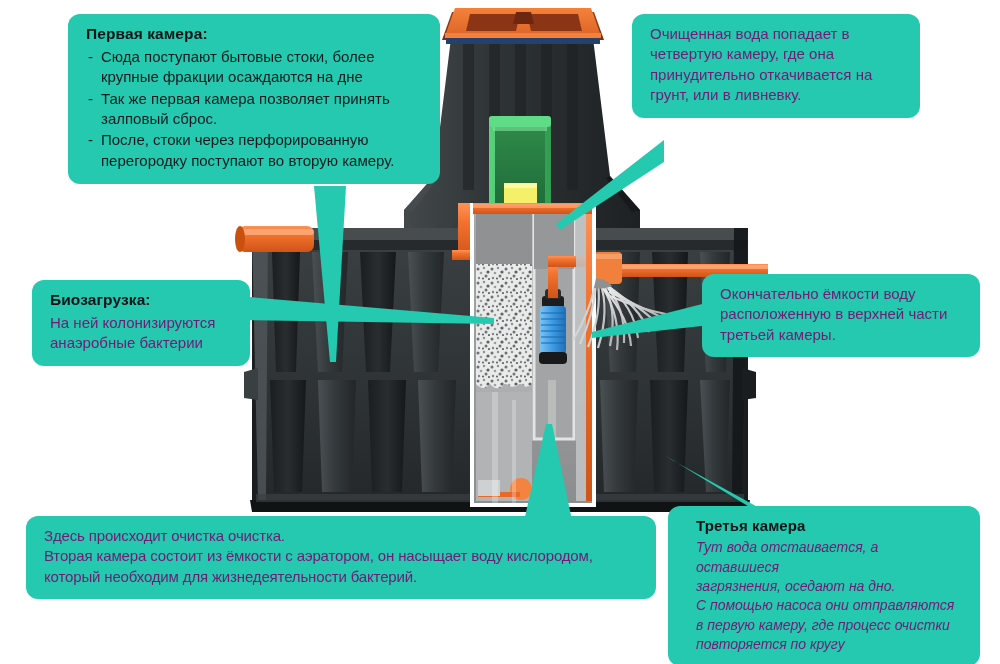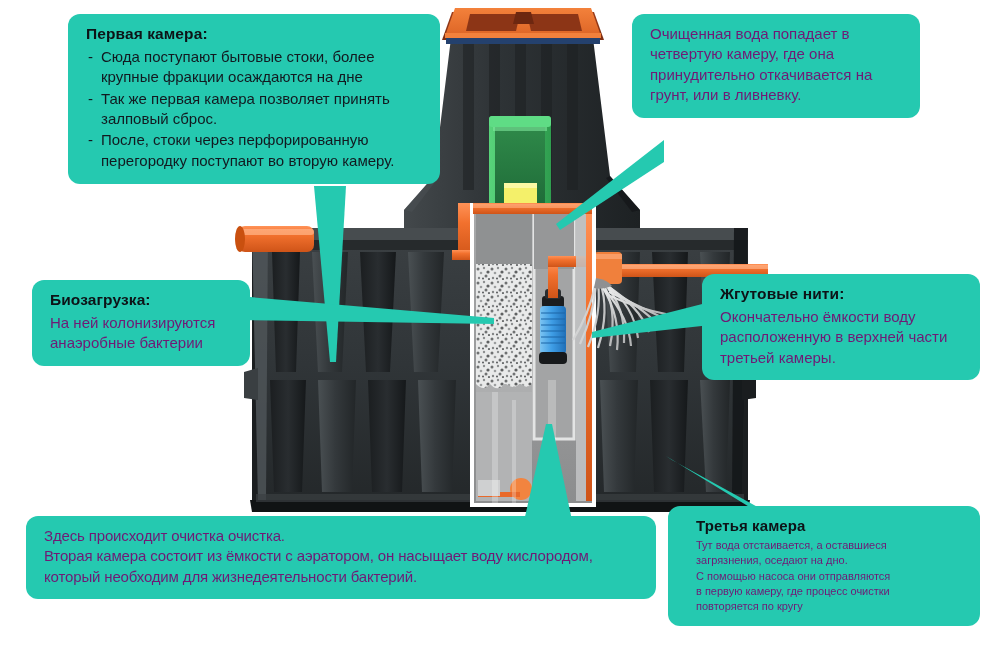--- a/index.html
+++ b/index.html
@@ -53,21 +53,21 @@
     margin:1px 0;
     color:#121a20;
   }
   .callout li:before{
     content:"-";
     position:absolute;
     left:2px;
     top:0;
   }
   .callout.dense .ttl{font-size:15px;}
-  .callout.dense p{font-size:11px;line-height:1.38;}
+  .callout.dense p{font-size:14px;line-height:1.38;font-style:italic;}
 
   
   .callout.cond .ttl,.callout.cond p{
     font-stretch:condensed;
     letter-spacing:-.15px;
   }
 
   
   .leader{position:absolute;z-index:35;}
   .leader svg{display:block;overflow:visible;}
@@ -388,21 +388,20 @@
     <p>грунт, или в ливневку.</p>
   </div>
 
   <div class="callout" style="left: 32px; top: 280px; width: 218px; --teal: #25c9b0;">
     <div class="ttl">Биозагрузка:</div>
     <p>На ней колонизируются</p>
     <p>анаэробные бактерии</p>
   </div>
 
   <div class="callout" style="left: 702px; top: 274px; width: 278px; --teal: #25c9b0;">
-    <div class="ttl">Жгутовые нити:</div>
     <p>Окончательно ёмкости воду</p>
     <p>расположенную в верхней части</p>
     <p>третьей камеры.</p>
   </div>
 
   <div class="callout cond" style="left: 26px; top: 516px; width: 630px; --teal: #25c9b0;">
     <p>Здесь происходит очистка очистка.</p>
     <p>Вторая камера состоит из ёмкости с аэратором, он насыщает воду кислородом,</p>
     <p>который необходим для жизнедеятельности бактерий.</p>
   </div>

